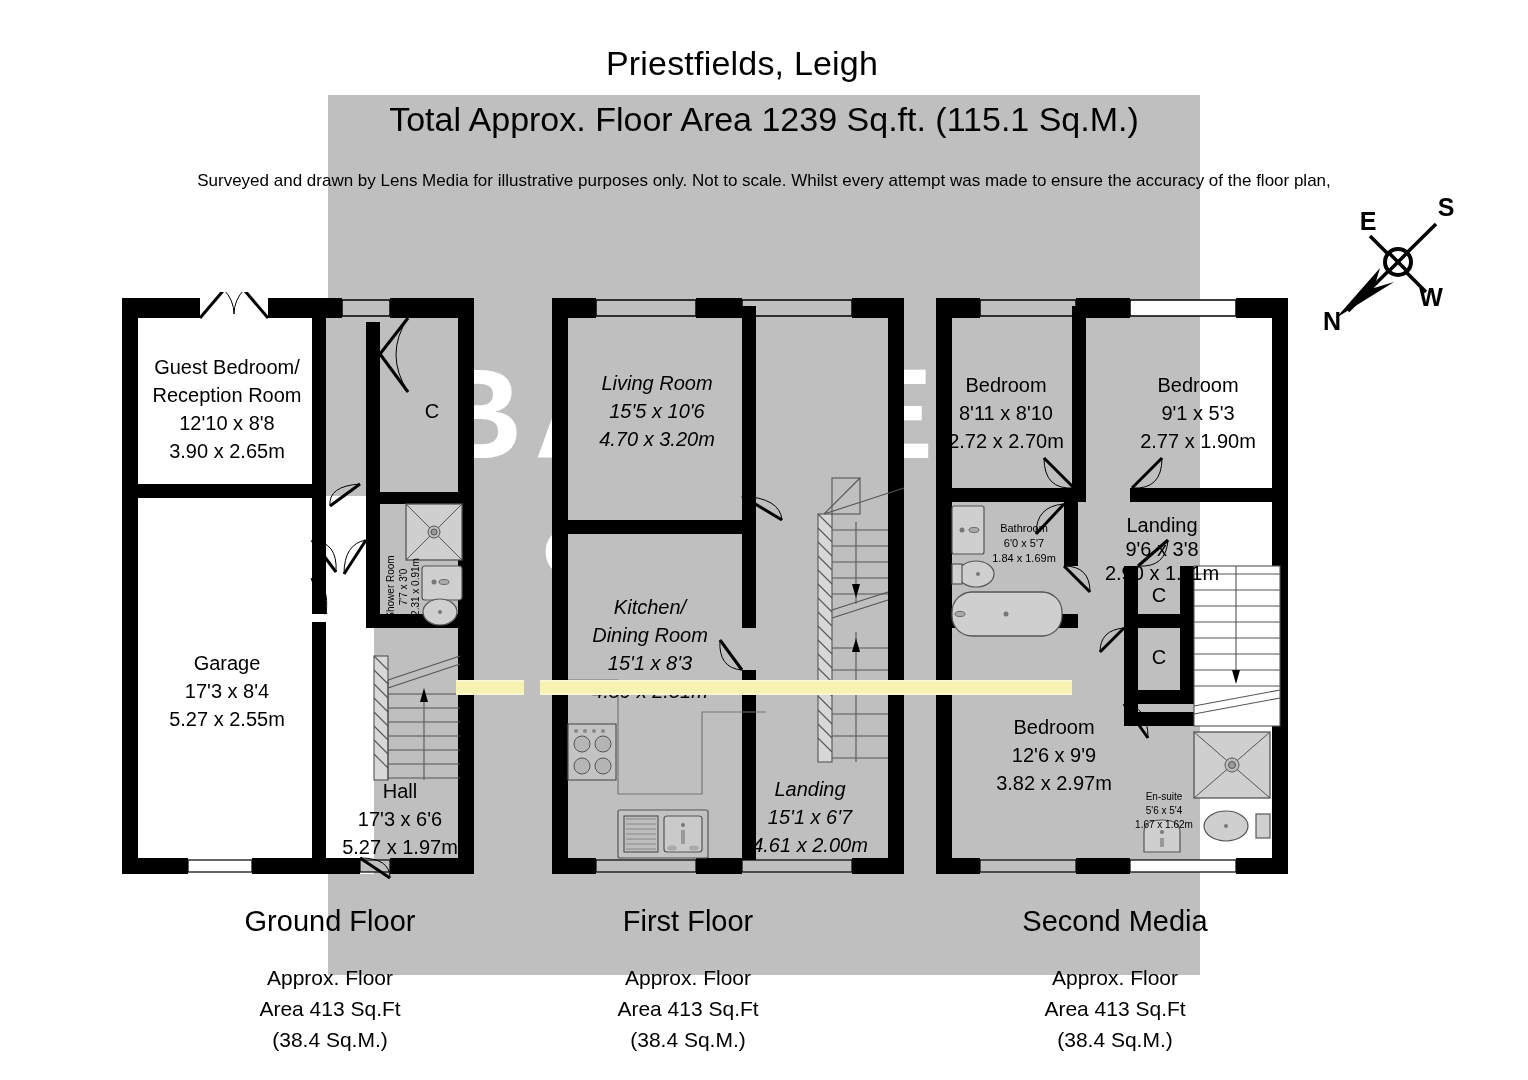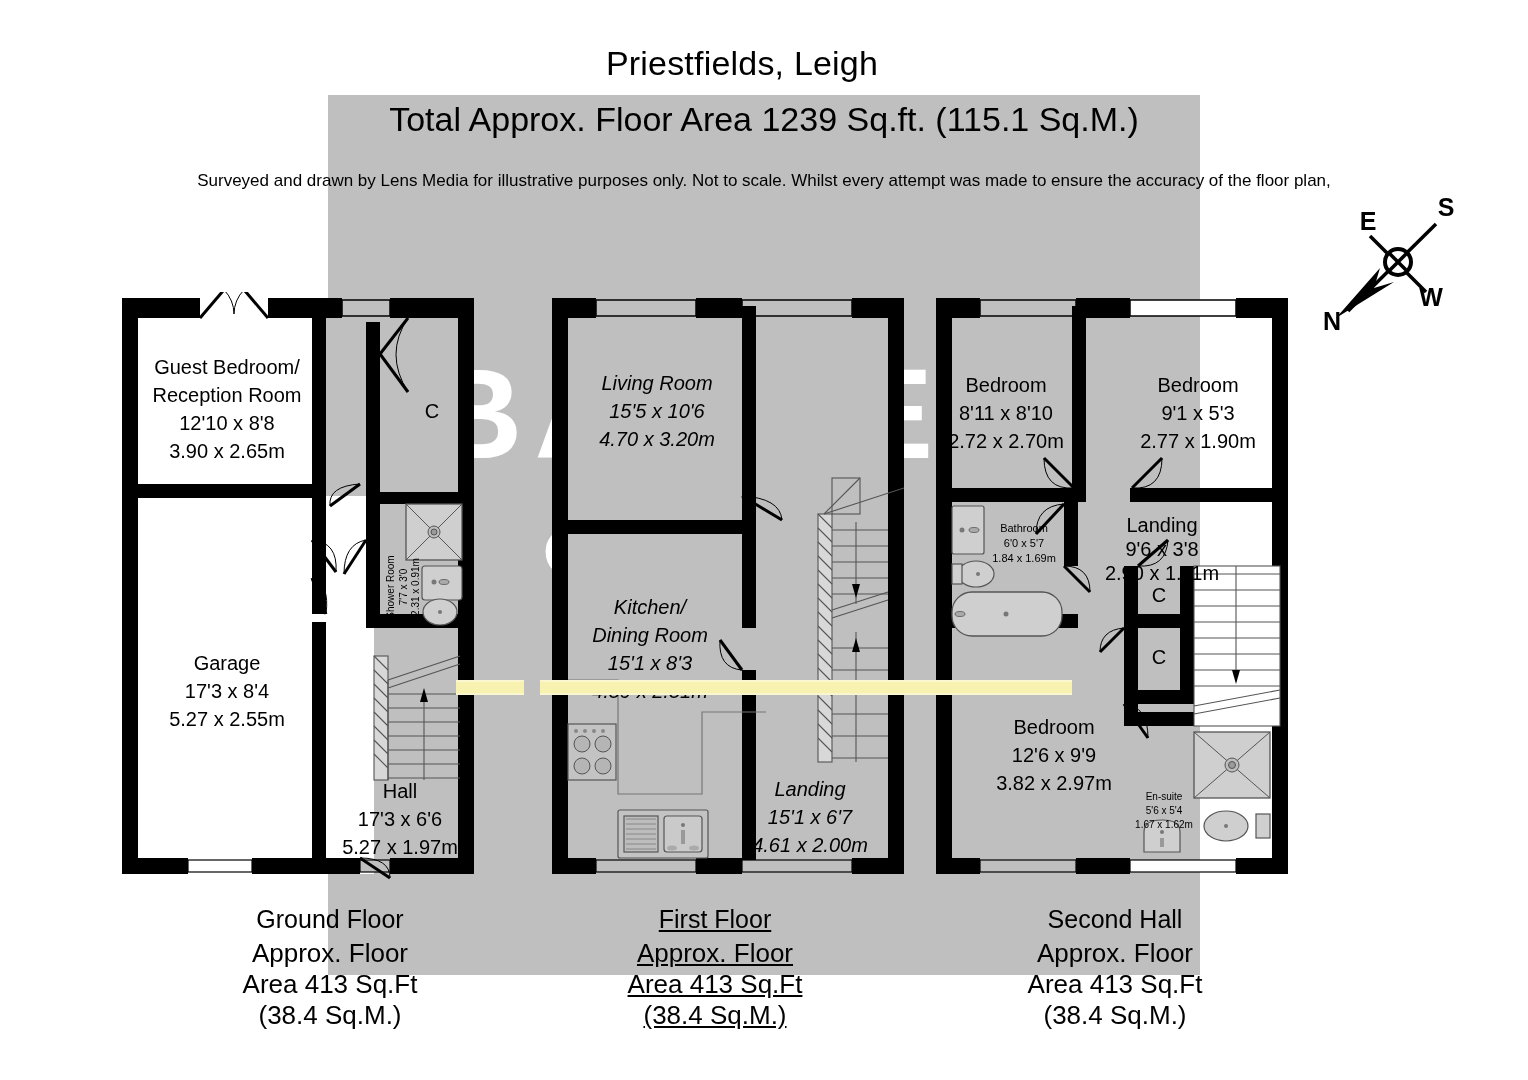--- a/index.html
+++ b/index.html
@@ -59,22 +59,22 @@
     z-index:1;pointer-events:none;
     color:#ffffff;font-size:128px;font-weight:bold;line-height:118px;
     letter-spacing:12px;
   }
   .watermark .l2{margin-left:110px;}
 
   
   .caption{
     position:absolute;text-align:center;z-index:4;
   }
-  .caption .fl{font-size:25px;margin-bottom:4px;}
-  .caption .ar{font-size:26px;line-height:31px;}
+  .caption .fl{font-size:29px;margin-bottom:24px;}
+  .caption .ar{font-size:21px;line-height:31px;}
 </style>
 </head>
 <body>
 
 <div class="stage">
 
   <div class="grey-band"></div>
 
   <div class="title">Priestfields, Leigh</div>
   <div class="subtitle">Total Approx. Floor Area 1239 Sq.ft. (115.1 Sq.M.)</div>
@@ -550,31 +550,31 @@
 
   <div class="caption" style="left:150px;top:905px;width:360px;">
     <div class="fl">Ground Floor</div>
     <div class="ar">
       <div>Approx. Floor</div>
       <div>Area 413 Sq.Ft</div>
       <div>(38.4 Sq.M.)</div>
     </div>
   </div>
 
-  <div class="caption" style="left:535px;top:905px;width:360px;text-decoration:underline;">
+  <div class="caption" style="left:508px;top:905px;width:360px;">
     <div class="fl">First Floor</div>
     <div class="ar">
       <div>Approx. Floor</div>
       <div>Area 413 Sq.Ft</div>
       <div>(38.4 Sq.M.)</div>
     </div>
   </div>
 
   <div class="caption" style="left:935px;top:905px;width:360px;">
-    <div class="fl">Second Hall</div>
+    <div class="fl">Second Media</div>
     <div class="ar">
       <div>Approx. Floor</div>
       <div>Area 413 Sq.Ft</div>
       <div>(38.4 Sq.M.)</div>
     </div>
   </div>
 
 </div>
 
 </body></html>

